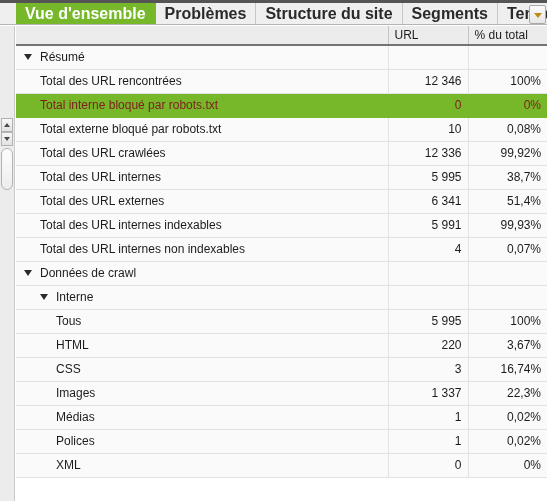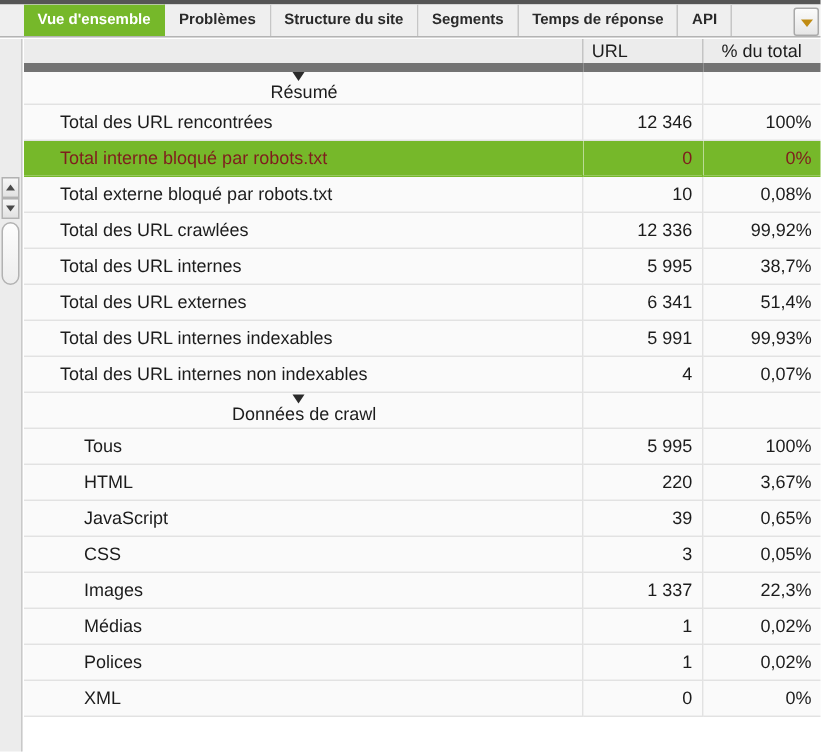--- a/index.html
+++ b/index.html
@@ -40,21 +40,21 @@
     position: absolute;
     left: 16px; top: 0;
     height: 22px;
     white-space: nowrap;
   }
   .tab {
     display: inline-block;
     height: 36px;
     line-height: 21px;
     padding: 0 9px;
-    font-size: 10px;
+    font-size: 16px;
     font-weight: bold;
     color: #2a2a2a;
     background: #efefef;
     border-right: 1px solid #c6c6c6;
     box-sizing: border-box;
     vertical-align: top;
   }
   .tab.active {
     background: #76b82a;
     color: #ffffff;
@@ -137,31 +137,31 @@
     border-collapse: collapse;
     table-layout: fixed;
   }
   .table col.c-name { width: 372px; }
   .table col.c-url  { width:  80px; }
   .table col.c-pct  { width:  79px; }
 
   .table th {
     height: 19px;
     background: #ececec;
-    border-bottom: 6px solid #737373;
+    border-bottom: 2px solid #737373;
     border-right: 1px solid #c4c4c4;
     font-weight: normal;
     font-size: 12px;
     color: #1c1c1c;
     text-align: left;
     padding: 0 6px;
     box-sizing: border-box;
     vertical-align: middle;
   }
-  .table th.last { border-right: none; text-align: center; }
+  .table th.last { border-right: none; }
 
   .table td {
     height: 24px;
     background: #fafafa;
     border-bottom: 1px solid #e2e2e2;
     border-right: 1px solid #e2e2e2;
     font-size: 12px;
     color: #1c1c1c;
     padding: 0 6px;
     box-sizing: border-box;
@@ -177,21 +177,21 @@
 
   tr.selected td {
     background: #76b82a;
     color: #7f1d1d;
     border-bottom-color: #76b82a;
     border-right-color: #76b82a;
   }
 
   
   .cellwrap { display: flex; align-items: center; }
-  .lvl0 { padding-left: 2px; flex-direction: column; }
+  .lvl0 { padding-left: 2px; }
   .lvl1 { padding-left: 18px; }
   .lvl2 { padding-left: 34px; }
 
   .tri {
     width: 0; height: 0;
     border-left: 4.5px solid transparent;
     border-right: 4.5px solid transparent;
     border-top: 6px solid #2a2a2a;
     margin-right: 8px;
     flex: none;
@@ -329,20 +329,30 @@
           <div class="cellwrap lvl0">
             <span class="tri"></span>
             <span>Données de crawl</span>
           </div>
         </td>
         <td class="num"></td>
         <td class="num last"></td>
       </tr>
       <tr class="">
         <td>
+          <div class="cellwrap lvl1">
+            <span class="tri"></span>
+            <span>Interne</span>
+          </div>
+        </td>
+        <td class="num"></td>
+        <td class="num last"></td>
+      </tr>
+      <tr class="">
+        <td>
           <div class="cellwrap lvl2">
             <span class="tri-spacer"></span>
             <span>Tous</span>
           </div>
         </td>
         <td class="num">5 995</td>
         <td class="num last">100%</td>
       </tr>
       <tr class="">
         <td>
@@ -351,35 +361,25 @@
             <span>HTML</span>
           </div>
         </td>
         <td class="num">220</td>
         <td class="num last">3,67%</td>
       </tr>
       <tr class="">
         <td>
           <div class="cellwrap lvl2">
             <span class="tri-spacer"></span>
-            <span>JavaScript</span>
-          </div>
-        </td>
-        <td class="num">39</td>
-        <td class="num last">0,65%</td>
-      </tr>
-      <tr class="">
-        <td>
-          <div class="cellwrap lvl2">
-            <span class="tri-spacer"></span>
             <span>CSS</span>
           </div>
         </td>
         <td class="num">3</td>
-        <td class="num last">0,05%</td>
+        <td class="num last">16,74%</td>
       </tr>
       <tr class="">
         <td>
           <div class="cellwrap lvl2">
             <span class="tri-spacer"></span>
             <span>Images</span>
           </div>
         </td>
         <td class="num">1 337</td>
         <td class="num last">22,3%</td>

